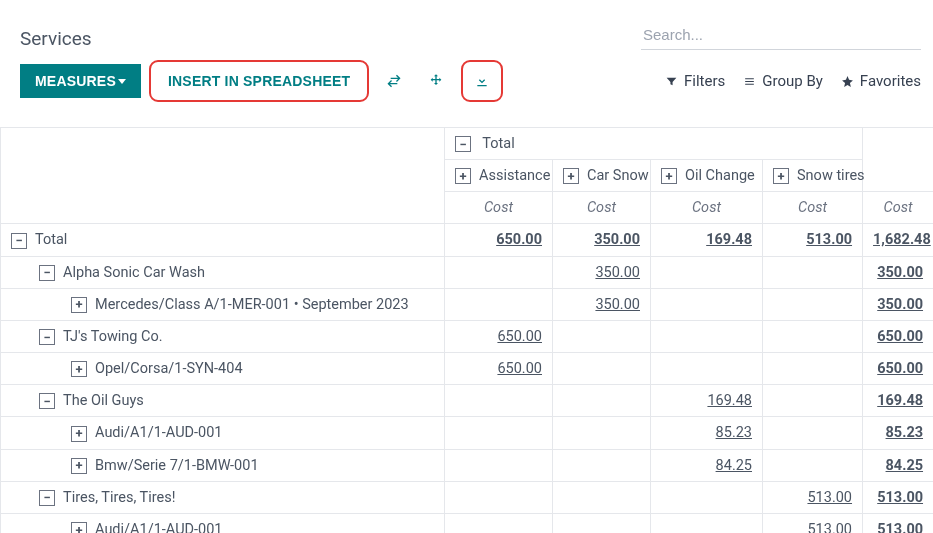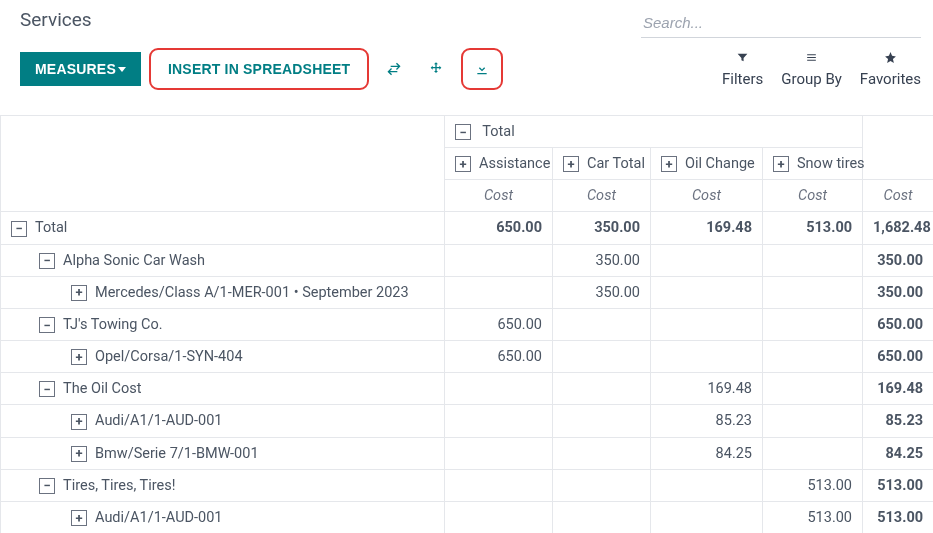--- a/index.html
+++ b/index.html
@@ -7,41 +7,40 @@
     margin: 0;
     padding: 0;
     font-family: -apple-system, BlinkMacSystemFont, "Segoe UI", Roboto, "Helvetica Neue", Arial, sans-serif;
     font-size: 14px;
     color: #374151;
     background: #fff;
     width: 933px;
   }
   .top-bar {
     display: flex;
-    align-items: flex-start;
+    align-items: flex-end;
     justify-content: space-between;
-    padding: 8px 12px 2px 20px;
+    padding: 20px 12px 2px 20px;
   }
   .page-title {
     font-size: 19px;
     color: #4b5563;
     font-weight: 400;
   }
   .search-wrap {
     flex: 0 0 280px;
   }
   .search-input {
     width: 100%;
     border: none;
     border-bottom: 1px solid #d1d5db;
     padding: 6px 2px;
     font-size: 15px;
     outline: none;
     color: #6b7280;
-    font-style: italic;
   }
   .search-input::placeholder { color: #9ca3af; }
 
   .action-bar {
     display: flex;
     align-items: center;
     justify-content: space-between;
     padding: 8px 12px 14px 20px;
   }
   .left-actions { display: flex; align-items: center; gap: 8px; }
@@ -82,38 +81,38 @@
   .icon-btn {
     width: 34px; height: 34px;
     display: inline-flex;
     align-items: center; justify-content: center;
     color: #017e84;
     cursor: pointer;
   }
   .icon-btn svg { width: 16px; height: 16px; }
 
   .right-actions { display: flex; align-items: center; gap: 18px; color:#374151;}
-  .ra-item { display: inline-flex; align-items: center; gap: 6px; cursor: pointer; font-size: 15px; flex-direction: column;}
+  .ra-item { display: inline-flex; align-items: center; gap: 6px; cursor: pointer; font-size: 15px;}
   .ra-item svg { width: 13px; height: 13px; fill: #374151; }
 
   
   .pivot {
     width: 100%;
     border-collapse: collapse;
     table-layout: fixed;
     margin-top: 11px;
   }
   .pivot th, .pivot td {
     border: 1px solid #e5e7eb;
     padding: 7px 10px;
     font-size: 14.5px;
     color: #4b5563;
     white-space: nowrap;
   }
-  .pivot td.num, .pivot th.num { text-align: right; }
+  .pivot td.num, .pivot th.num { text-align: right; text-decoration: underline; }
   .pivot .hdr { background: #fff; font-weight: 400; color:#4b5563; }
   .pivot .sub-hdr { text-align: center; color:#6b7280;font-style:italic; }
   .pivot .row-lbl { text-align: left; }
   .bold { font-weight: 700; color:#374151; }
   .toggle {
     display: inline-flex;
     width: 16px; height: 16px;
     align-items: center; justify-content: center;
     border: 1px solid #6b7280;
     font-size: 13px;
@@ -214,21 +213,21 @@
     <tr>
       <th class="hdr" rowspan="3"></th>
       <th class="hdr row-lbl" colspan="4">
         <span class="toggle minus"></span>
         <span>Total</span>
       </th>
       <th class="hdr" rowspan="2"></th>
     </tr>
     <tr id="col-group-row">
         <th class="hdr row-lbl"><span class="toggle plus"></span><span>Assistance</span></th>
-        <th class="hdr row-lbl"><span class="toggle plus"></span><span>Car Total</span></th>
+        <th class="hdr row-lbl"><span class="toggle plus"></span><span>Car Snow</span></th>
         <th class="hdr row-lbl"><span class="toggle plus"></span><span>Oil Change</span></th>
         <th class="hdr row-lbl"><span class="toggle plus"></span><span>Snow tires</span></th>
       </tr>
     <tr id="measure-row">
         <th class="hdr sub-hdr">Cost</th>
         <th class="hdr sub-hdr">Cost</th>
         <th class="hdr sub-hdr">Cost</th>
         <th class="hdr sub-hdr">Cost</th>
         <th class="hdr sub-hdr">Cost</th>
       </tr>
@@ -268,21 +267,21 @@
       </tr>
       <tr>
         <td class="row-lbl indent-2"><span class="toggle plus"></span><span>Opel/Corsa/1-SYN-404</span></td>
         <td class="num">650.00</td>
         <td class="num"></td>
         <td class="num"></td>
         <td class="num"></td>
         <td class="num bold">650.00</td>
       </tr>
       <tr>
-        <td class="row-lbl indent-1"><span class="toggle minus"></span><span>The Oil Cost</span></td>
+        <td class="row-lbl indent-1"><span class="toggle minus"></span><span>The Oil Guys</span></td>
         <td class="num"></td>
         <td class="num"></td>
         <td class="num">169.48</td>
         <td class="num"></td>
         <td class="num bold">169.48</td>
       </tr>
       <tr>
         <td class="row-lbl indent-2"><span class="toggle plus"></span><span>Audi/A1/1-AUD-001</span></td>
         <td class="num"></td>
         <td class="num"></td>

